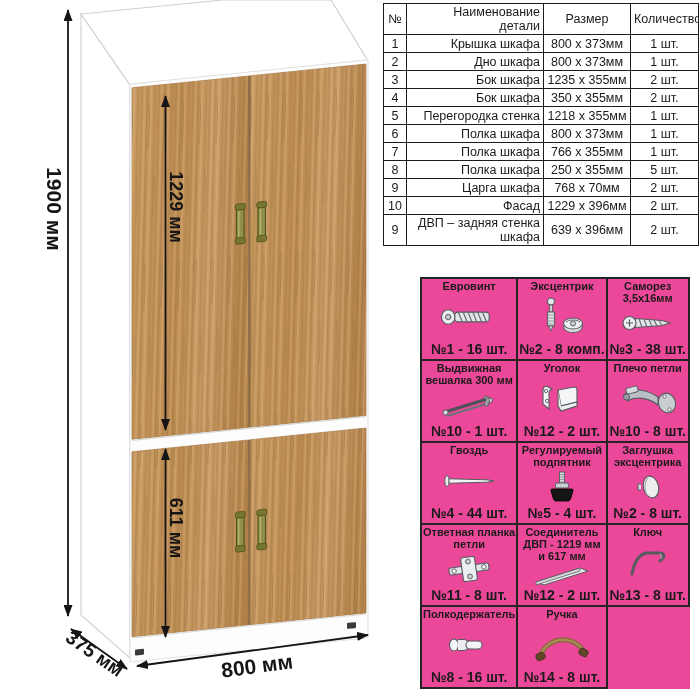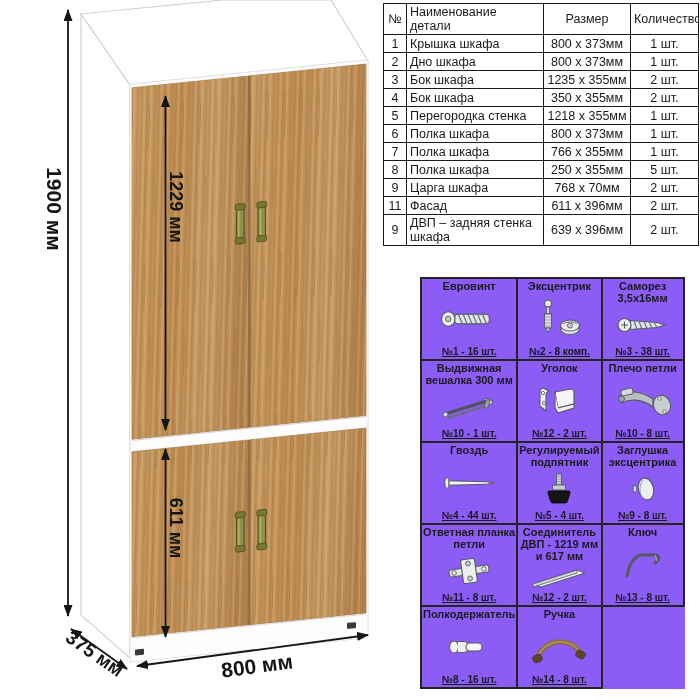--- a/index.html
+++ b/index.html
@@ -7,32 +7,32 @@
           font-family:"Liberation Sans",sans-serif;color:#1a1a1a;}
   #cab{position:absolute;left:0;top:0;}
 
   
   table.parts{position:absolute;left:383px;top:3px;width:315px;border-collapse:collapse;
               background:#fff;font-size:12.5px;line-height:1.12;table-layout:fixed;}
   table.parts th,table.parts td{border:1.6px solid #1c1c1c;padding:1px 3px;font-weight:normal;
               text-align:center;vertical-align:middle;overflow:hidden;}
   table.parts th{height:17px;}
   table.parts td{height:15px;}
-  table.parts .nm{text-align:left;}
+  table.parts .nm{text-align:right;}
 
   
-  table.hw{position:absolute;left:420px;top:277px;border-collapse:collapse;background:#8b5cf6;
+  table.hw{position:absolute;left:420px;top:277px;border-collapse:collapse;background:#ec4899;
            table-layout:fixed;}
   table.hw td{border:2px solid #242424;width:80px;height:80px;padding:0;vertical-align:top;}
   table.hw td.empty{border:none;background:transparent;}
   .hw-cell{display:flex;flex-direction:column;align-items:center;justify-content:space-between;
            height:76px;padding:2px 1px 2px 1px;}
   .hw-title{font-size:11px;font-weight:bold;text-align:center;line-height:1.08;}
   .hw-icon{flex:1;display:flex;align-items:center;justify-content:center;min-height:0;}
-  .hw-count{font-size:10px;font-weight:bold;white-space:nowrap;text-decoration:underline;}
+  .hw-count{font-size:14px;font-weight:bold;white-space:nowrap;}
 </style>
 </head>
 <body>
 
 <div class="canvas">
 
   <svg id="cab" width="700" height="700" viewBox="0 0 700 700">
     <defs>
       <linearGradient id="woodbase" x1="0" y1="0" x2="1" y2="0.12">
         <stop offset="0" stop-color="#c99a62"></stop>
@@ -194,23 +194,23 @@
           <td>250 x 355мм</td>
           <td>5 шт.</td>
         </tr>
     <tr>
           <td>9</td>
           <td class="nm">Царга шкафа</td>
           <td>768 x 70мм</td>
           <td>2 шт.</td>
         </tr>
     <tr>
-          <td>11</td>
+          <td>10</td>
           <td class="nm">Фасад</td>
-          <td>611 x 396мм</td>
+          <td>1229 x 396мм</td>
           <td>2 шт.</td>
         </tr>
     <tr>
           <td>9</td>
           <td class="nm">ДВП – задняя стенка шкафа</td>
           <td>639 x 396мм</td>
           <td>2 шт.</td>
         </tr>
   </tbody>
     </table>
@@ -346,21 +346,21 @@
       <td>
             <div class="hw-cell">
         <div class="hw-title">Заглушка эксцентрика</div>
         <div class="hw-icon">
                 <svg width="40" height="32" viewBox="0 0 40 32">
           <ellipse cx="23" cy="16" rx="7.5" ry="11" fill="#eceef0" stroke="#565b60" stroke-width="1.1" transform="rotate(-14 23 16)"></ellipse>
           <path d="M20,7 a7,11 0 0 0 0,18" fill="none" stroke="#9aa0a6" stroke-width="1"></path>
           <path d="M13,13 h-3 v6 h3" fill="#d5d9dc" stroke="#565b60" stroke-width="1"></path>
         </svg>
               </div>
-        <div class="hw-count">№9 - 8 шт.</div>
+        <div class="hw-count">№2 - 8 шт.</div>
       </div>
           </td>
     </tr>
 
     <tr>
       <td>
             <div class="hw-cell">
         <div class="hw-title">Ответная планка петли</div>
         <div class="hw-icon">
                 <svg width="52" height="32" viewBox="0 0 52 32">

